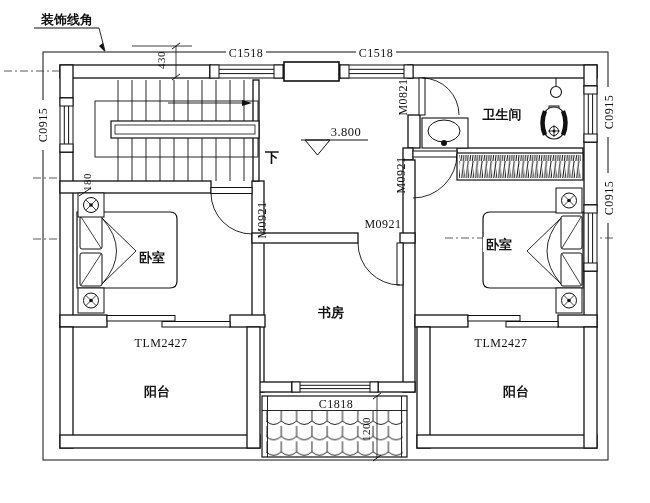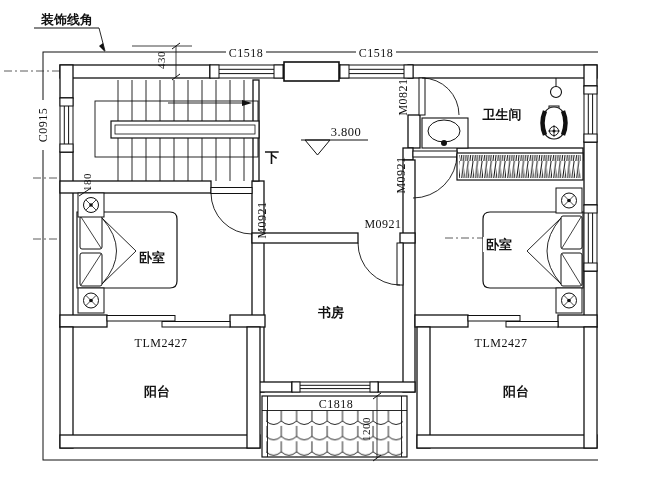--- a/index.html
+++ b/index.html
@@ -1,16 +1,16 @@
 <!DOCTYPE html>
 <html><head>
 <meta charset="utf-8">
 <style>
   html,body{margin:0;padding:0;background:#fff;}
-  .sheet{width:598px;height:503px;position:relative;background:#fff;overflow:hidden;}
+  .sheet{width:650px;height:503px;position:relative;background:#fff;overflow:hidden;}
   svg{display:block;}
   text{font-family:"Liberation Serif","DejaVu Serif",serif;fill:#111;}
   .lbl{font-size:12px;letter-spacing:0.5px;}
   .cjk{font-size:13px;font-weight:bold;}
   .dim{font-size:11px;letter-spacing:0.5px;}
   .note{font-size:13px;font-weight:bold;}
 </style>
 </head>
 <body>
 

